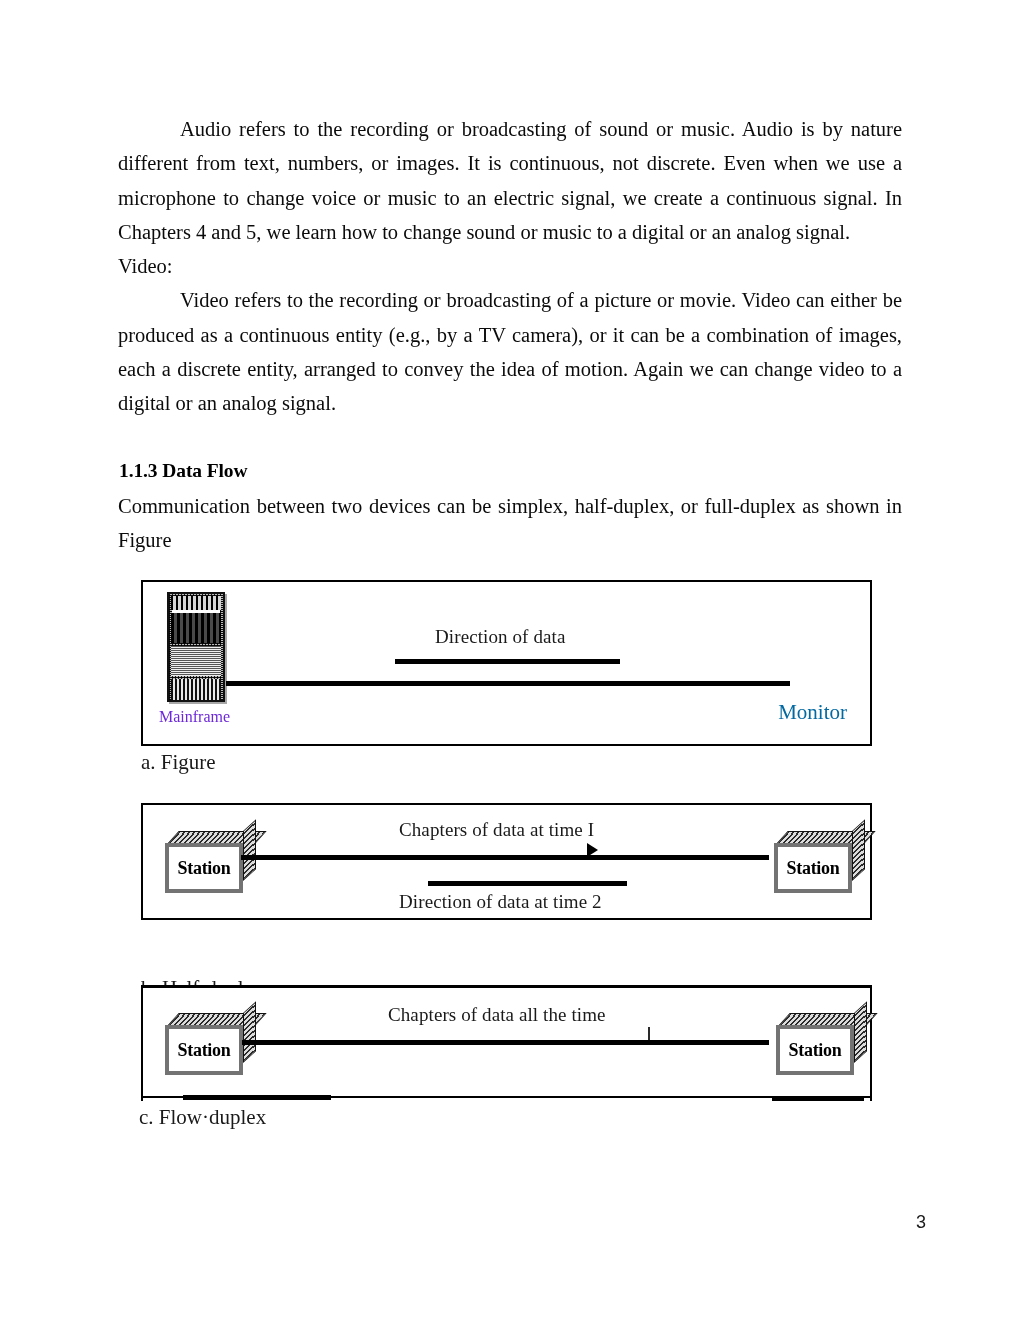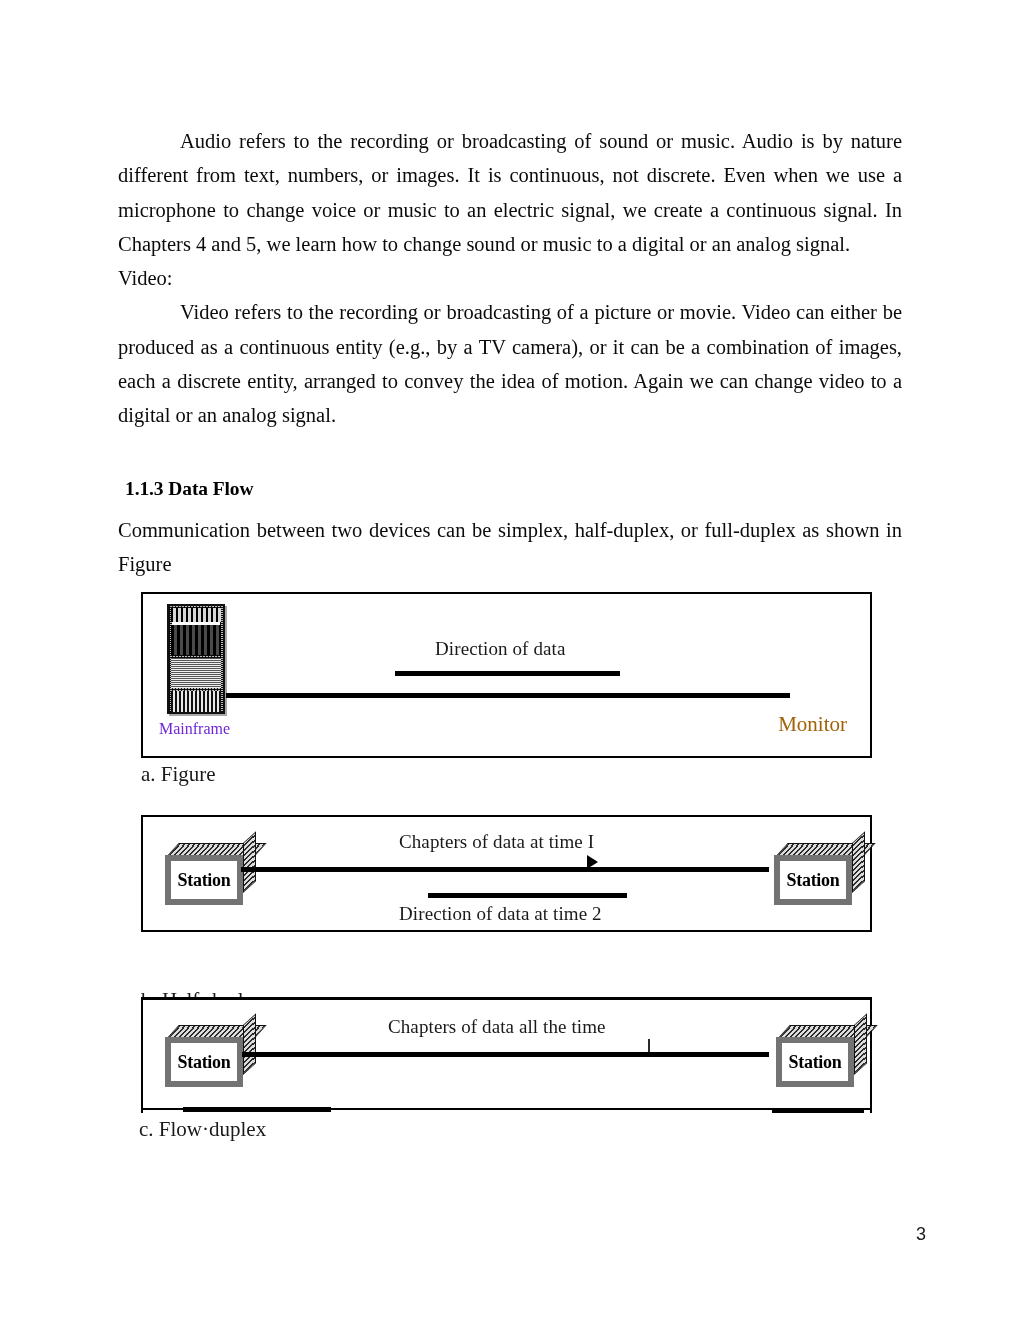--- a/index.html
+++ b/index.html
@@ -11,21 +11,21 @@
     width: 1020px;
     height: 1320px;
     position: relative;
     font-family: "Liberation Serif", "DejaVu Serif", serif;
     color: #000000;
     overflow: hidden;
   }
 
   .page {
     position: absolute;
-    left: 0; top: 12px;
+    left: 0; top: 0;
     width: 1020px;
     height: 1305px;
     background: #ffffff;
   }
 
   
   .content {
     position: absolute;
     left: 118px;
     top: 112px;
@@ -45,21 +45,21 @@
   }
   p.noindent {
     margin: 0;
     font-size: 20.5px;
     line-height: 34.3px;
     text-align: left;
     color: #0b0b0b;
   }
 
   .heading {
-    margin: 7px;
+    margin: 1px;
     font-size: 19.5px;
     line-height: 34px;
     font-weight: bold;
     letter-spacing: -0.1px;
     color: #000;
   }
   .gap-md { height: 32px; }
 
   
   .figure {
@@ -137,21 +137,21 @@
     top: 126px;
     font-size: 16px;
     color: #6d28d9;
     white-space: nowrap;
   }
   .label-monitor {
     position: absolute;
     right: 23px;
     top: 118px;
     font-size: 21px;
-    color: #a16207;
+    color: #0369a1;
     white-space: nowrap;
   }
 
   .dir-label {
     position: absolute;
     font-size: 19px;
     color: #1a1a1a;
     white-space: nowrap;
     letter-spacing: 0.1px;
   }
@@ -223,21 +223,21 @@
     position: absolute;
     width: 80px;
     height: 50px;
   }
   .station .face {
     position: absolute;
     left: 0;
     top: 12px;
     width: 78px;
     height: 50px;
-    border: 6px solid #737373;
+    border: 4px solid #737373;
     background: #fff;
     box-sizing: border-box;
     display: flex;
     align-items: center;
     justify-content: center;
   }
   .station .face span {
     font-family: "Liberation Serif", "DejaVu Serif", serif;
     font-weight: bold;
     font-size: 18px;

